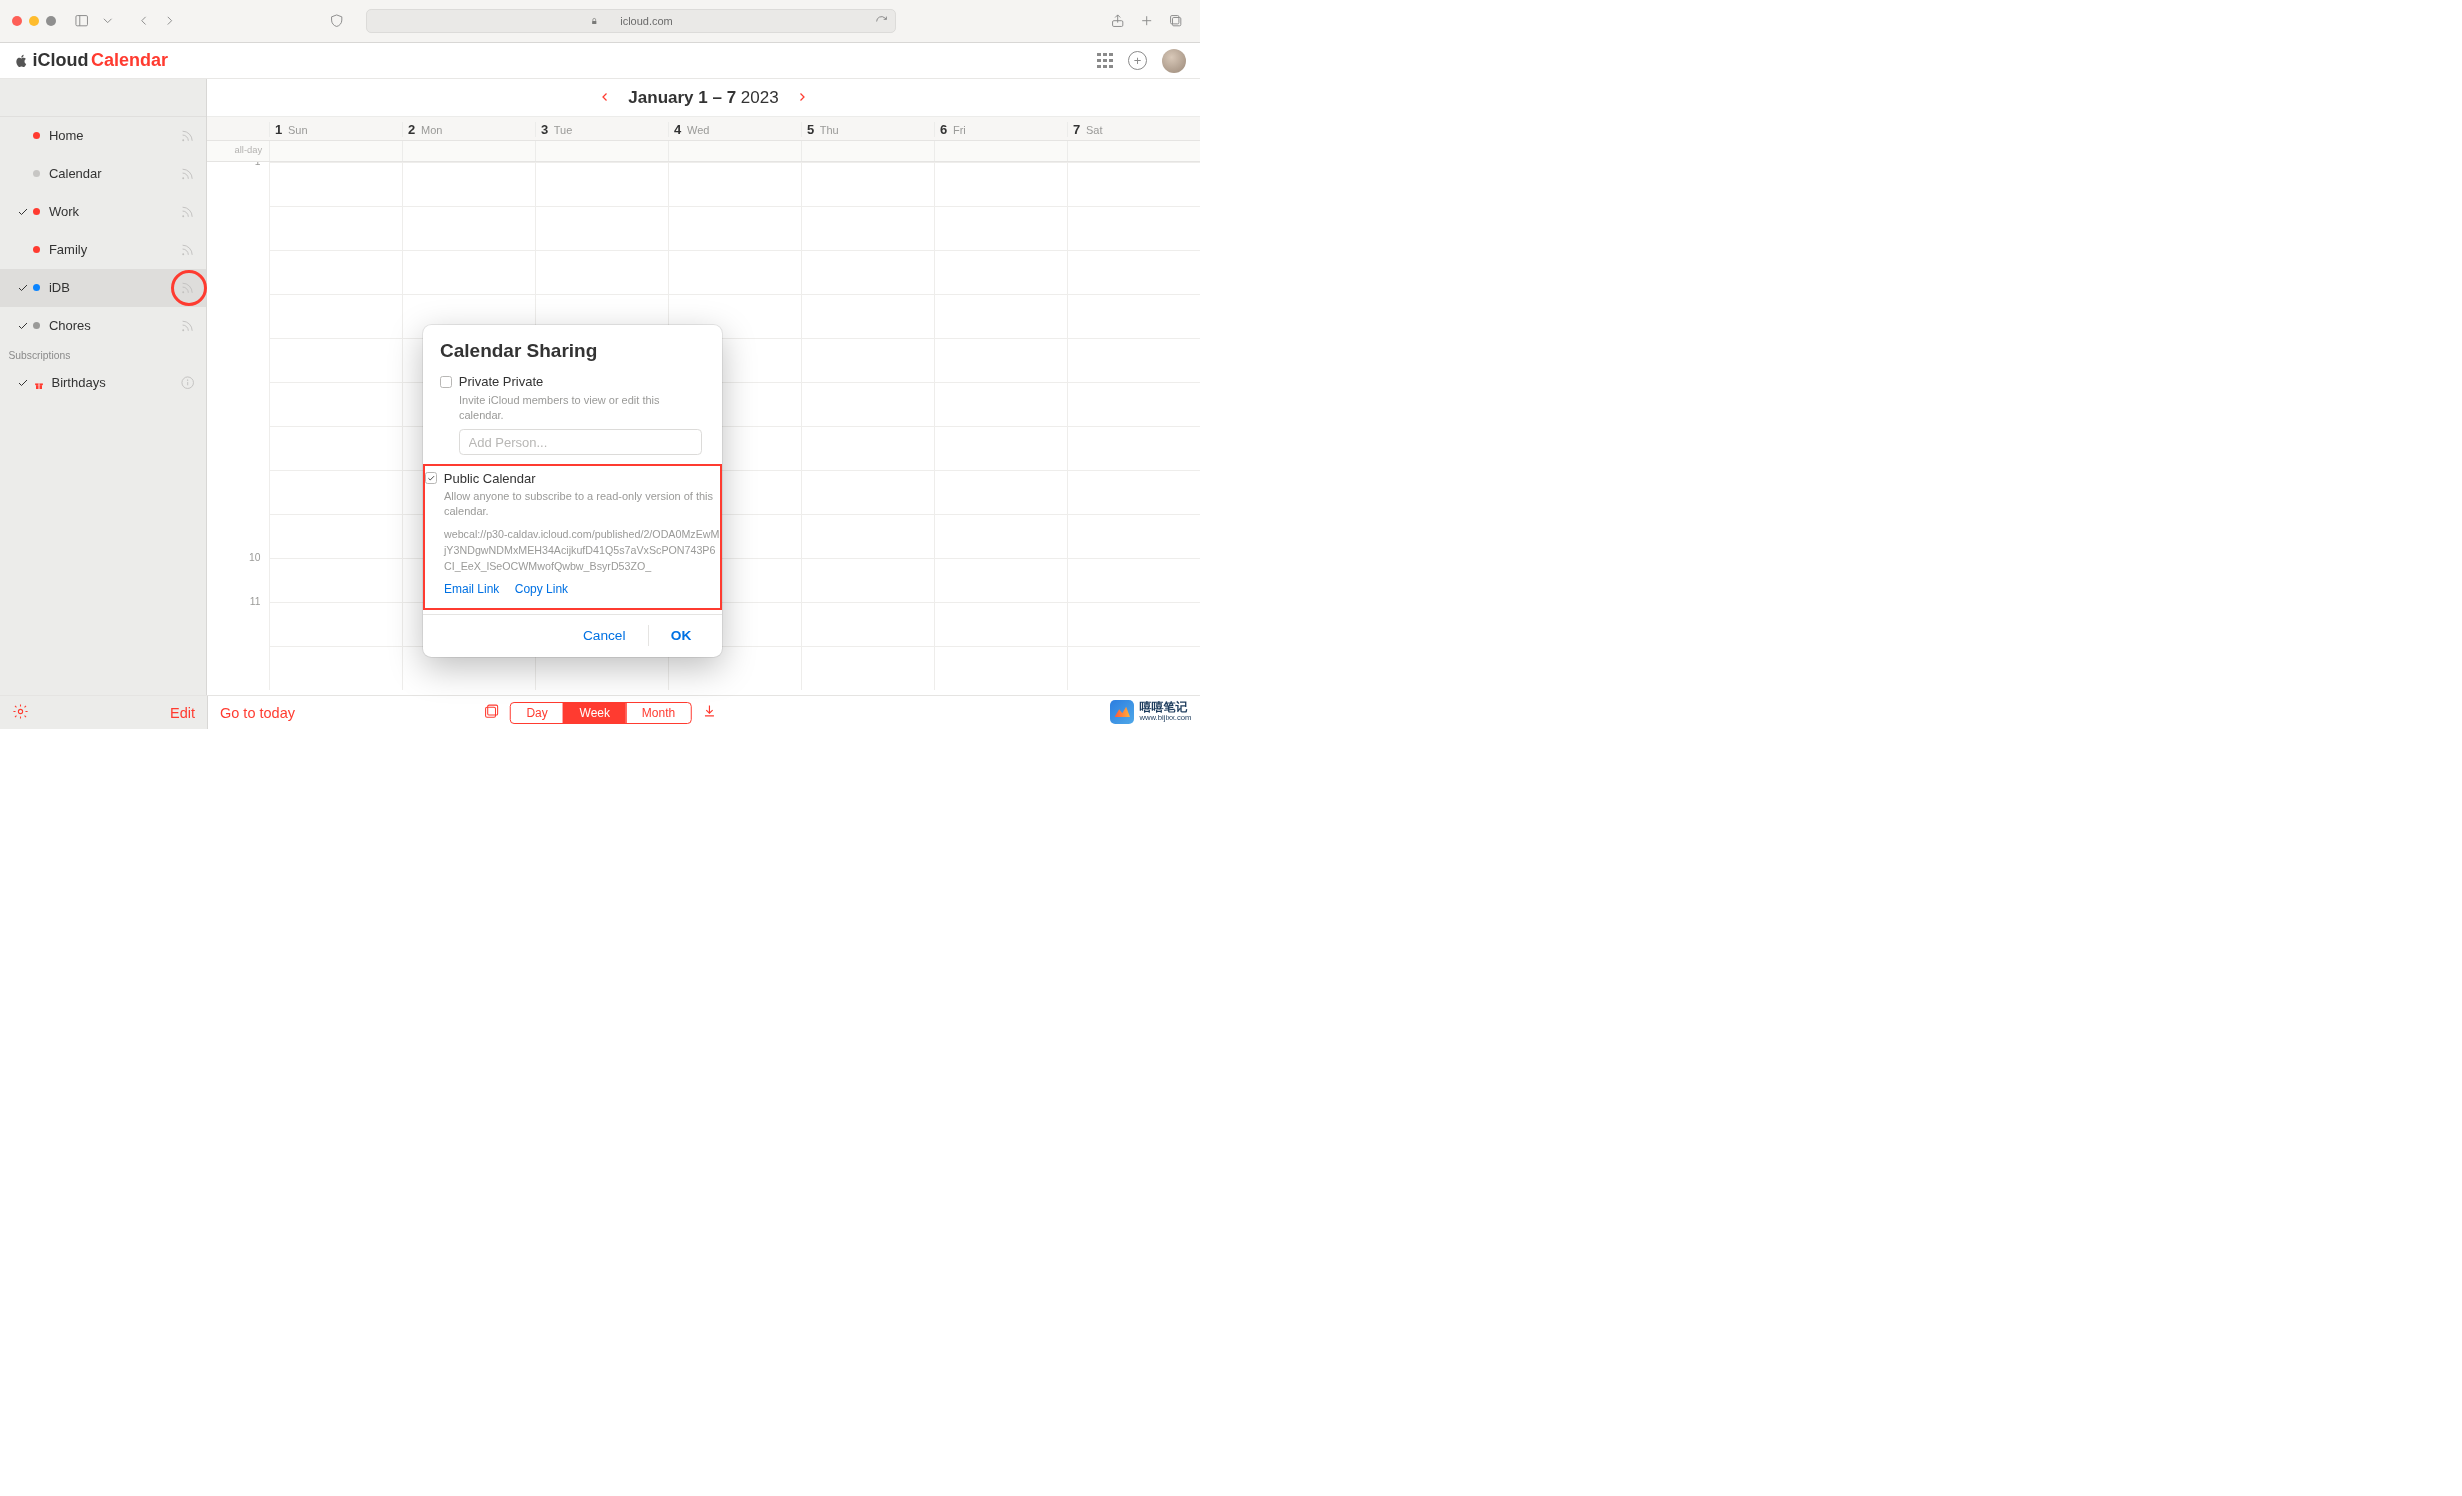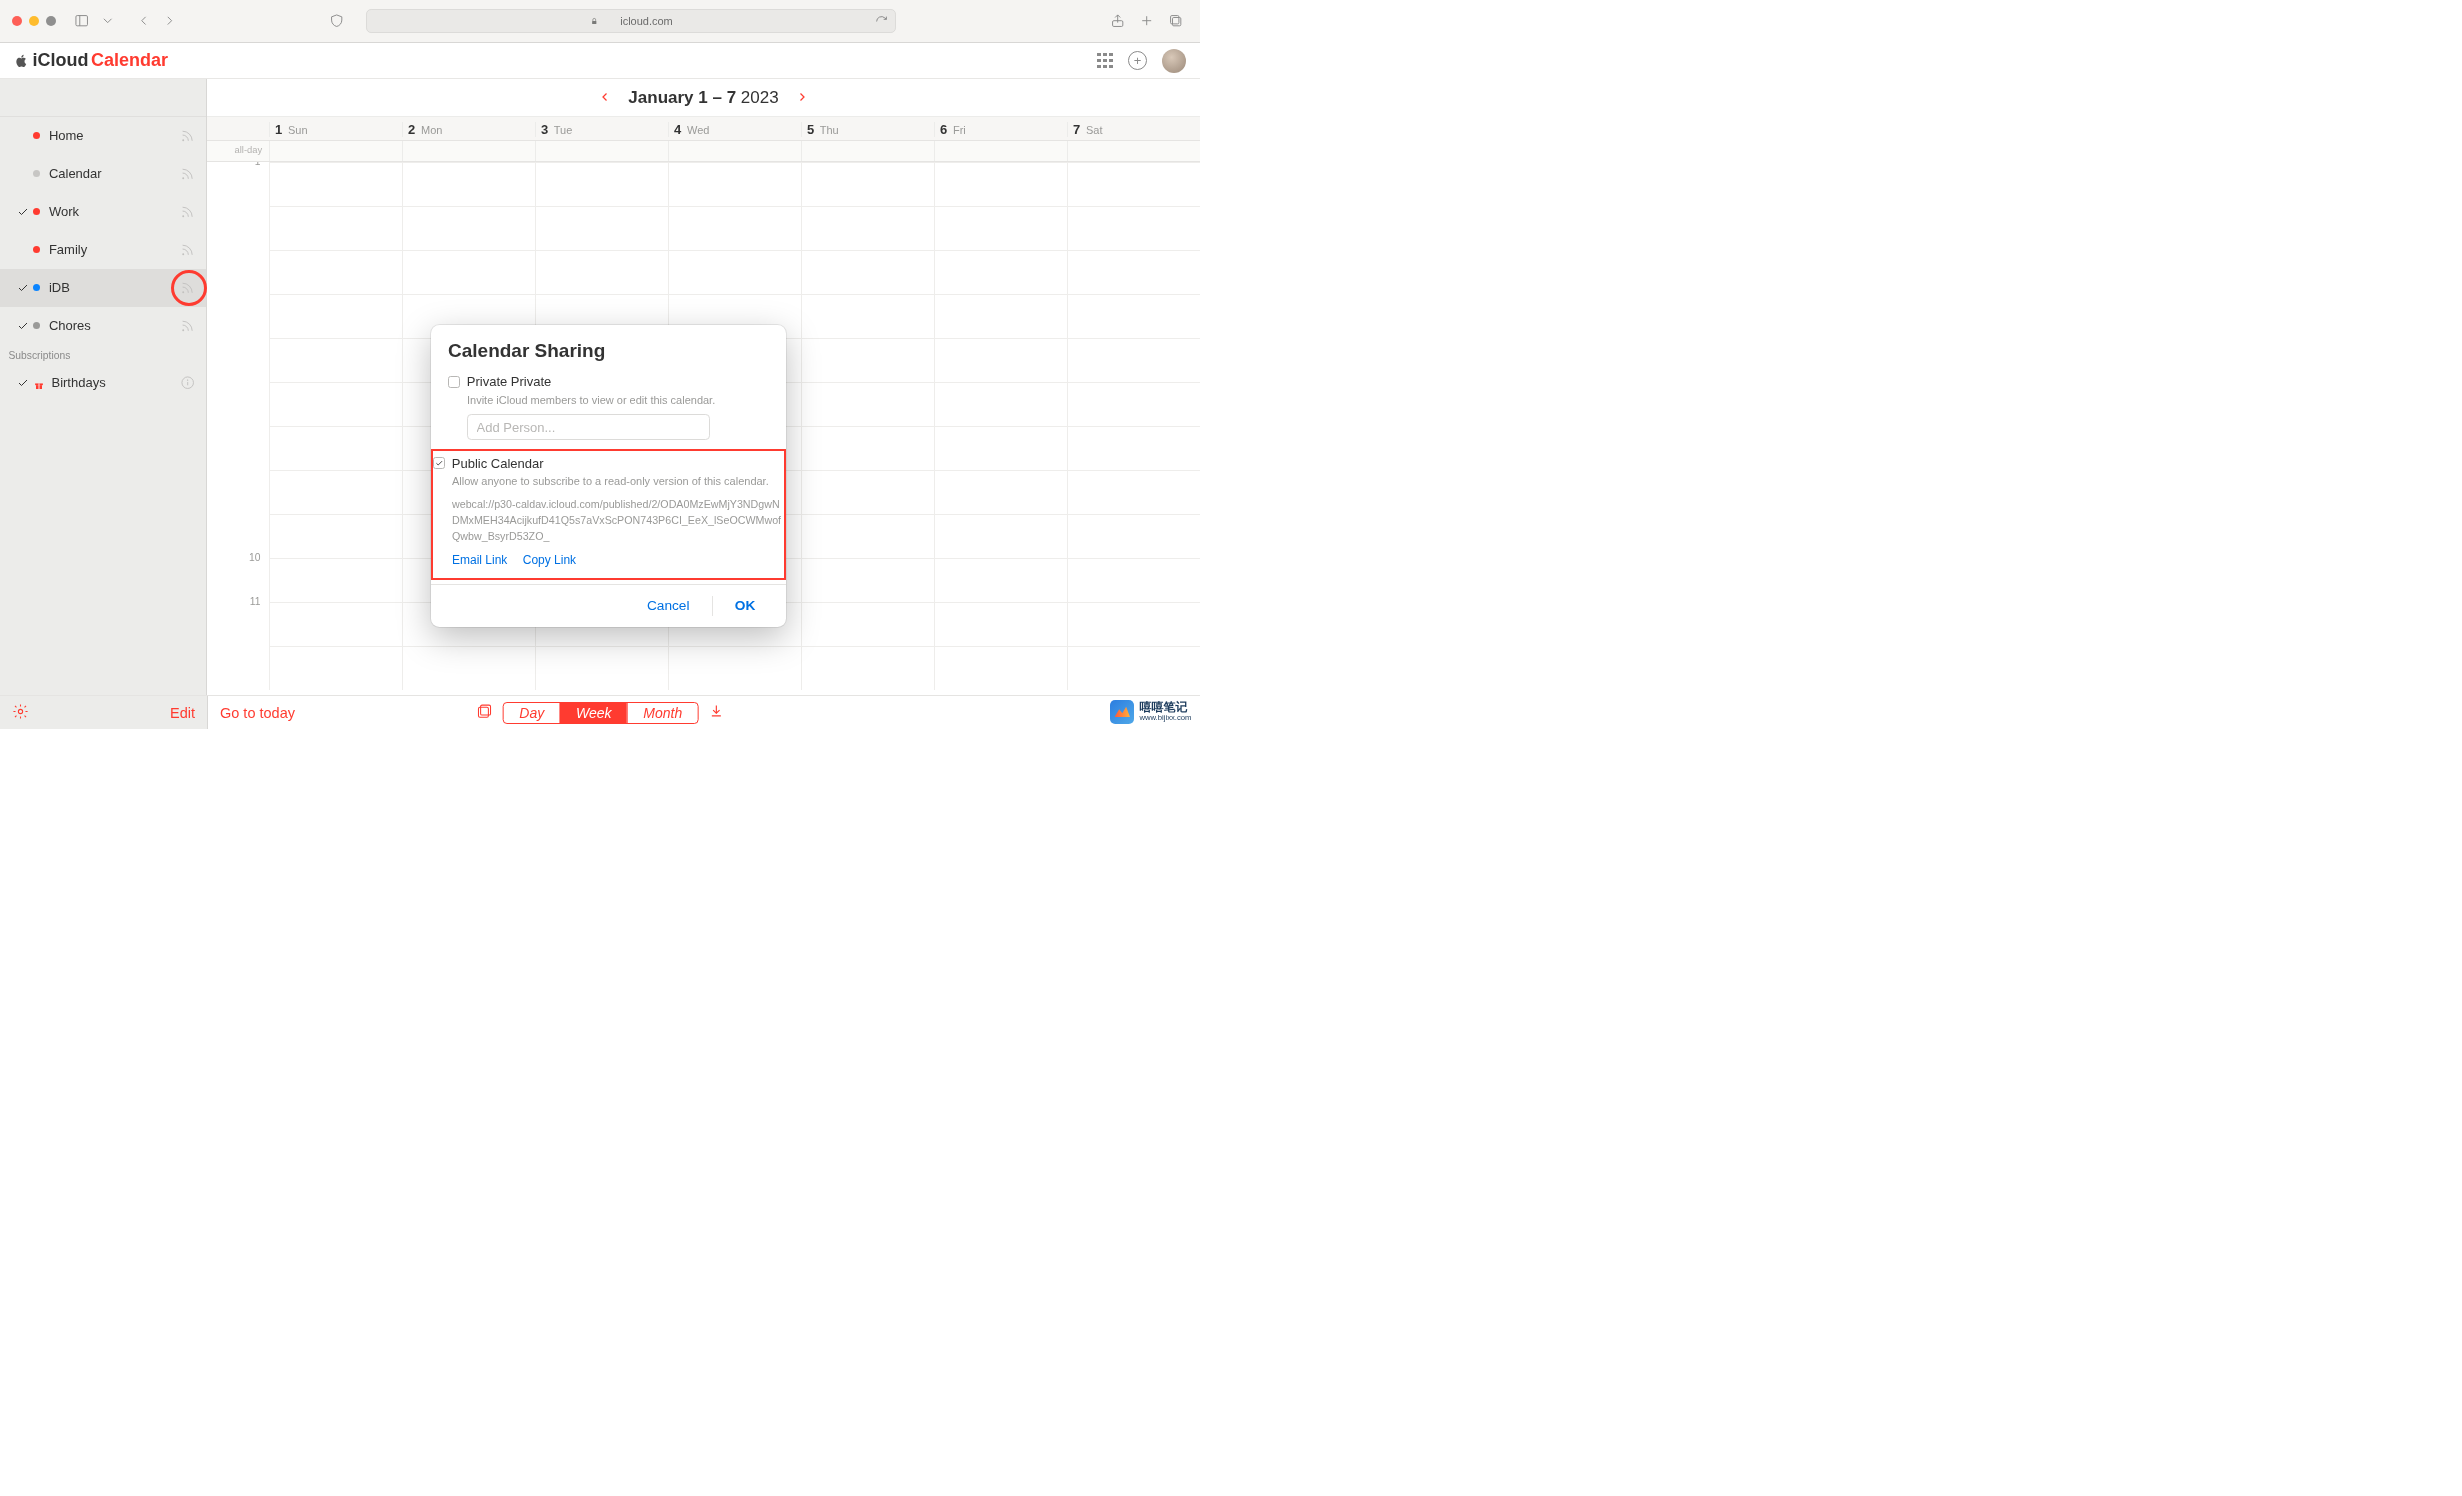--- a/index.html
+++ b/index.html
@@ -63,21 +63,21 @@
 .allday-row .lbl{font-size:9.4px;color:#b4b3b1;text-align:right;padding-right:6.8px;padding-top:3.4px;}
 .allday-row div{border-left:0.9px solid #ececea;}
 .allday-row div:first-child{border-left:none;}
 .grid-body{flex:1;overflow:hidden;position:relative;}
 .hour-row{display:grid;grid-template-columns:62px repeat(7,1fr);height:44px;}
 .hour-row .hr-lbl{font-size:10.3px;color:#9a9a98;text-align:right;padding-right:8.5px;position:relative;top:-6px;}
 .hour-row > div{border-top:0.9px solid #eeedeB;border-left:0.9px solid #eeedeB;}
 .hour-row > div:first-child{border-left:none;border-top:none;}
 
 
-.popover{position:absolute;left:224px;top:246px;width:355px;background:#fff;border-radius:8.5px;box-shadow:0 10.3px 34px rgba(0,0,0,.25),0 0 0 0.9px rgba(0,0,0,.08);z-index:40;padding:15.4px 0 0;}
+.popover{position:absolute;left:216px;top:246px;width:299px;background:#fff;border-radius:8.5px;box-shadow:0 10.3px 34px rgba(0,0,0,.25),0 0 0 0.9px rgba(0,0,0,.08);z-index:40;padding:15.4px 0 0;}
 .pop-title{font-size:19px;font-weight:600;padding:0 17px 6.8px;color:#333;}
 .sec{padding:5.1px 17px 8.5px;}
 .cb-row{display:flex;align-items:center;gap:6.8px;font-size:13px;color:#333;margin-bottom:1.7px;}
 .cbox{width:12px;height:12px;border:0.9px solid #b8b7b5;border-radius:2.6px;display:flex;align-items:center;justify-content:center;background:#fff;}
 .cbox.ck{background:#fff;}
 .cbox.ck svg{width:8.5px;height:8.5px;stroke:#333;stroke-width:2.5;fill:none;}
 .sec-desc{font-size:11px;color:#9a9a98;margin:3.4px 0 6.8px 19px;line-height:1.35;}
 .add-person{margin-left:19px;width:243px;height:26px;border:0.9px solid #dcdbd9;border-radius:4.3px;padding:0 8.5px;font-size:13px;background:#fff;color:#333;}
 .add-person::placeholder{color:#b8b7b5;}
 .url-text{font-size:10.7px;color:#9a9a98;margin-left:19px;line-height:1.5;word-break:break-all;margin-bottom:8.5px;}
@@ -91,21 +91,21 @@
 
 .bottom{position:absolute;left:0;right:0;bottom:0;height:34px;display:flex;align-items:center;background:#fff;border-top:0.9px solid #e5e4e2;}
 .btm-left{width:208px;height:100%;background:#ececea;border-right:0.9px solid #d8d7d5;display:flex;align-items:center;padding:0 12px;}
 .gear{color:#ff3b30;}
 .gear svg{width:17px;height:17px;stroke:#ff3b30;fill:none;stroke-width:1.5;}
 .edit-btn{margin-left:auto;font-size:14.5px;color:#ff3b30;}
 .gotoday{font-size:14.5px;color:#ff3b30;margin-left:12px;}
 .btm-center{position:absolute;left:50%;transform:translateX(-50%);display:flex;align-items:center;gap:10.3px;}
 .cal-ic svg{width:17px;height:17px;stroke:#ff3b30;fill:none;stroke-width:1.5;}
 .seg{display:flex;border:0.9px solid #ff3b30;border-radius:4.3px;overflow:hidden;height:22px;}
-.seg-b{padding:0 15.4px;font-size:14px;color:#ff3b30;display:flex;align-items:center;border-left:0.9px solid #ff3b30;font-style:italic;}
+.seg-b{padding:0 15.4px;font-size:12px;color:#ff3b30;display:flex;align-items:center;border-left:0.9px solid #ff3b30;}
 .seg-b:first-child{border-left:none;}
 .seg-b.on{background:#ff3b30;color:#fff;}
 .dl-ic svg{width:15.4px;height:15.4px;stroke:#ff3b30;fill:none;stroke-width:1.8;}
 
 
 .wm{position:absolute;right:8.5px;bottom:5.1px;display:flex;align-items:center;gap:5.1px;z-index:60;}
 .wm-logo{width:24px;height:24px;background:linear-gradient(135deg,#2b7de0,#4fa8e8);border-radius:5.1px;position:relative;}
 .wm-logo::after{content:"";position:absolute;inset:4.3px 4.3px 6.8px 4.3px;background:linear-gradient(90deg,#ff5b3a,#ffb03a);clip-path:polygon(0 100%,30% 40%,50% 70%,75% 20%,100% 100%);}
 .wm-txt{font-size:12px;font-weight:700;color:#1b3a5b;line-height:1;}
 .wm-sub{font-size:7.7px;color:#1b3a5b;}

